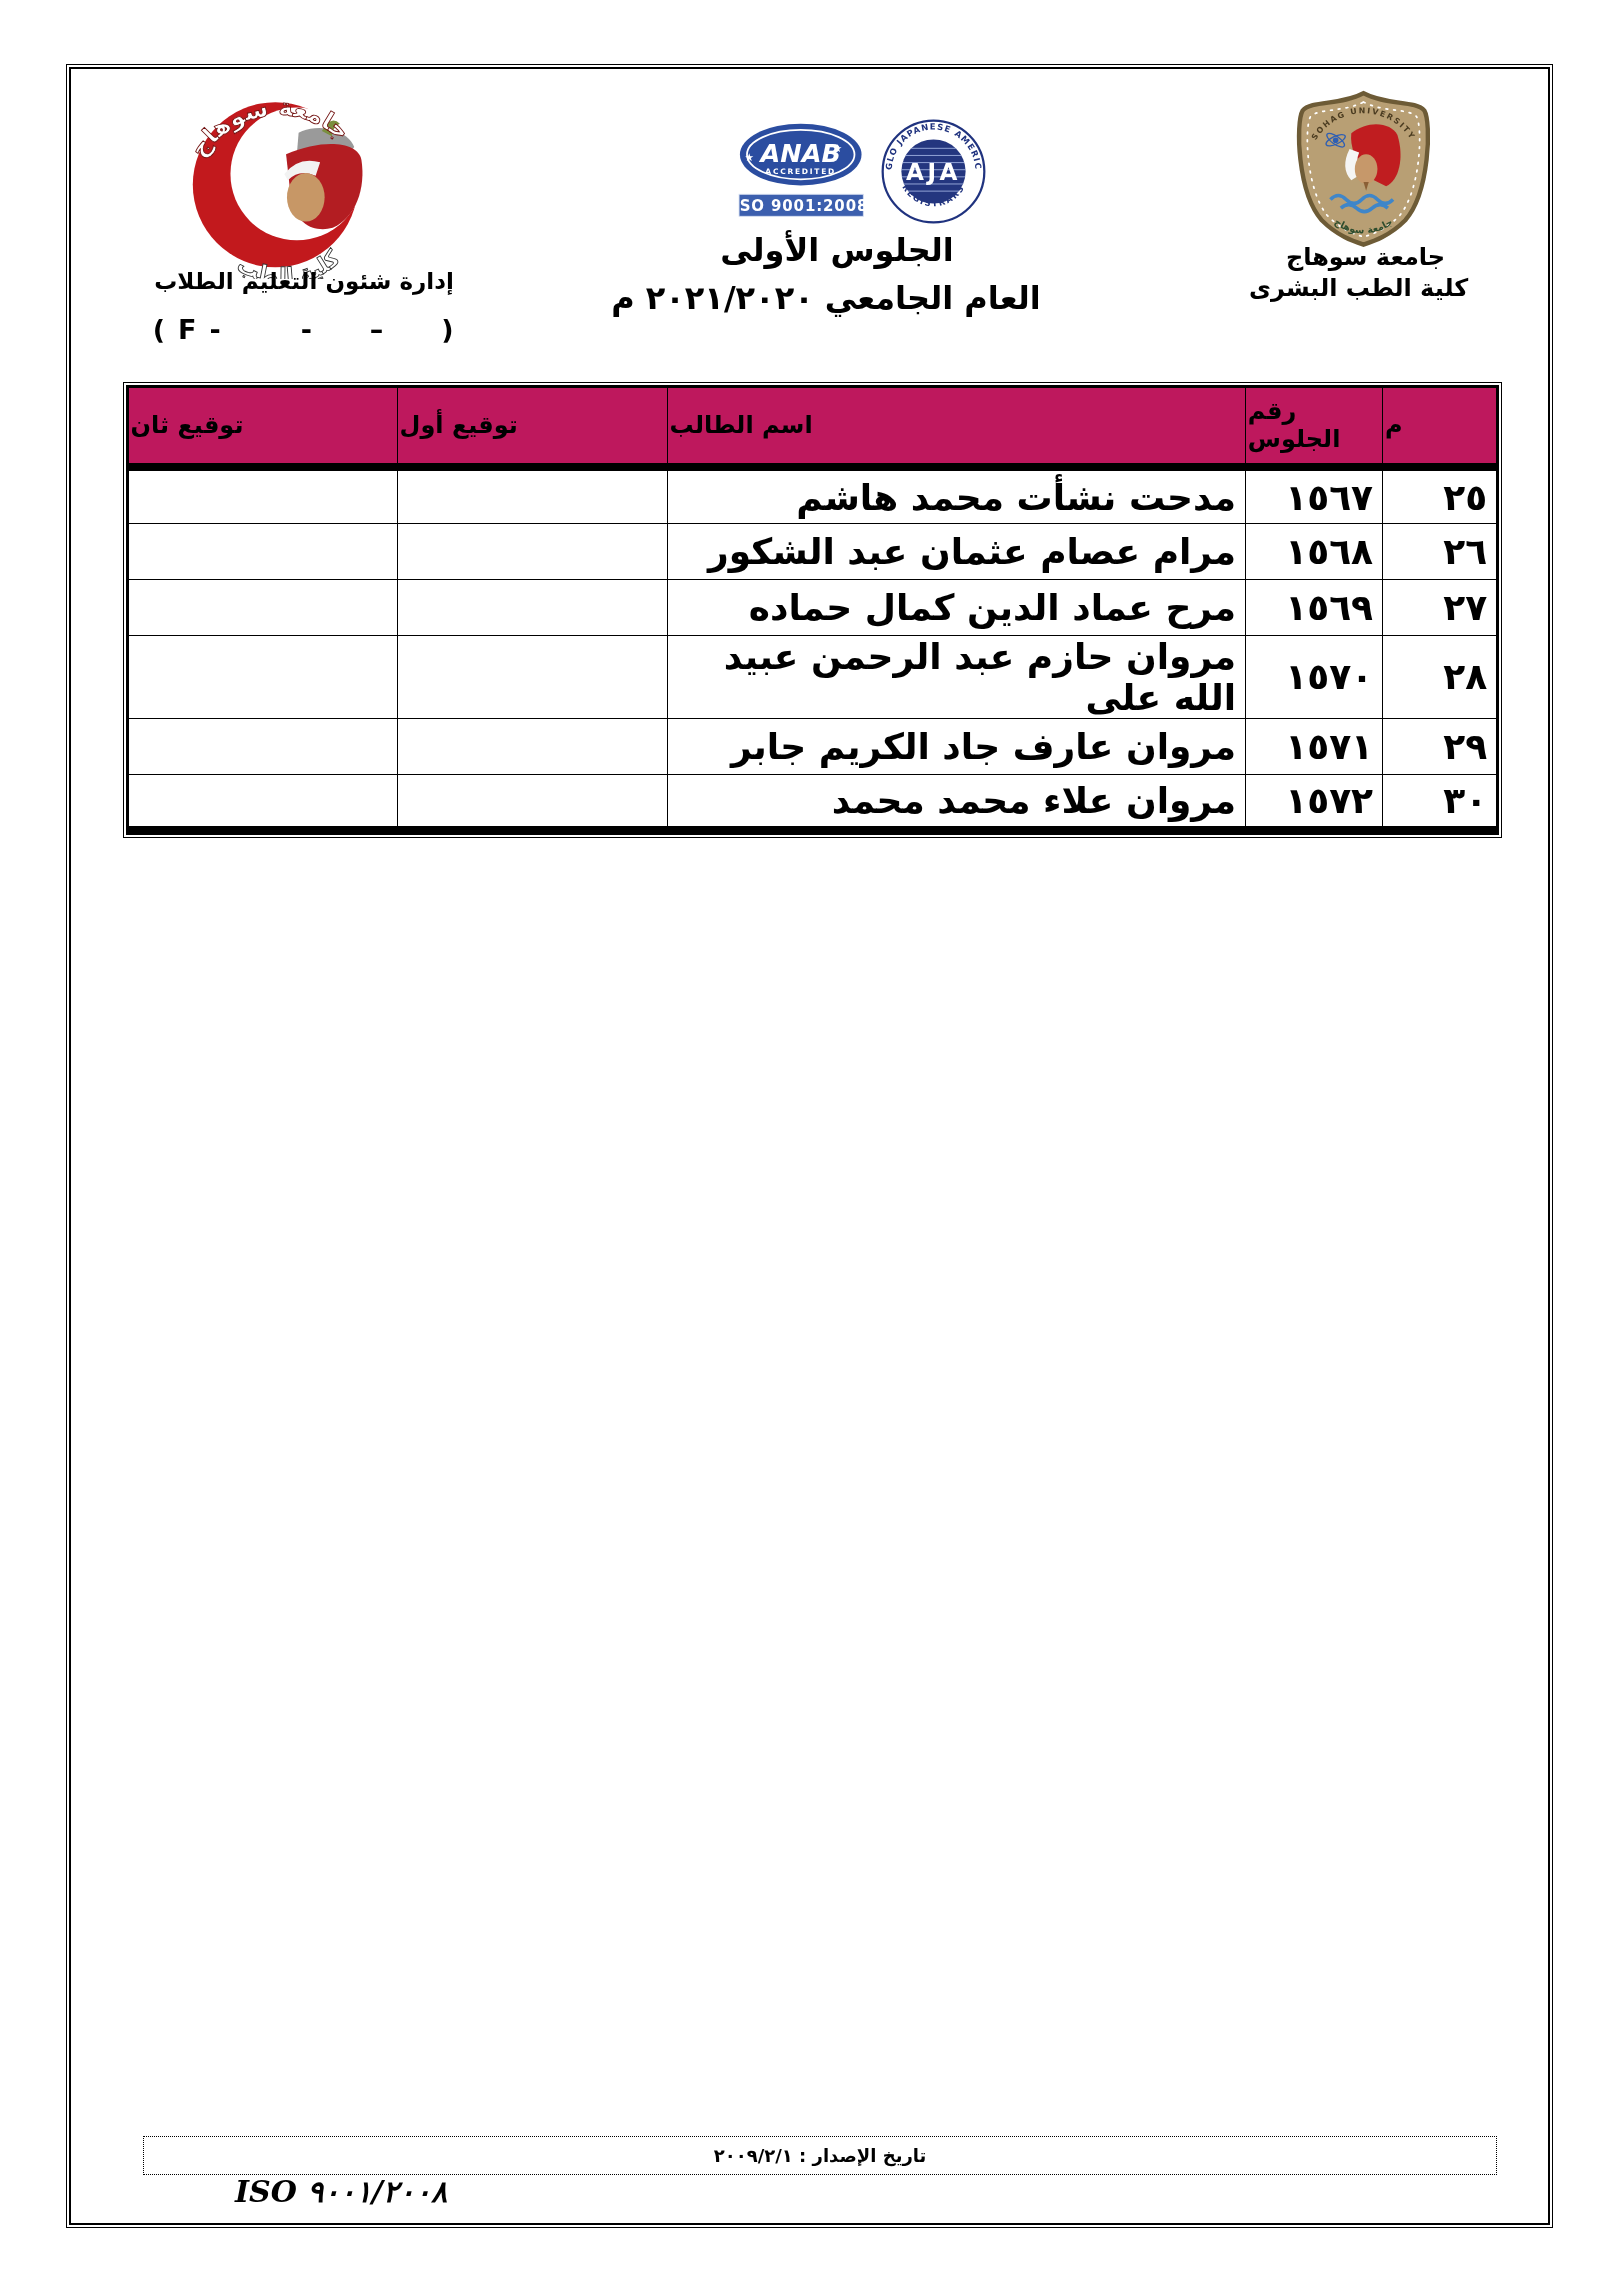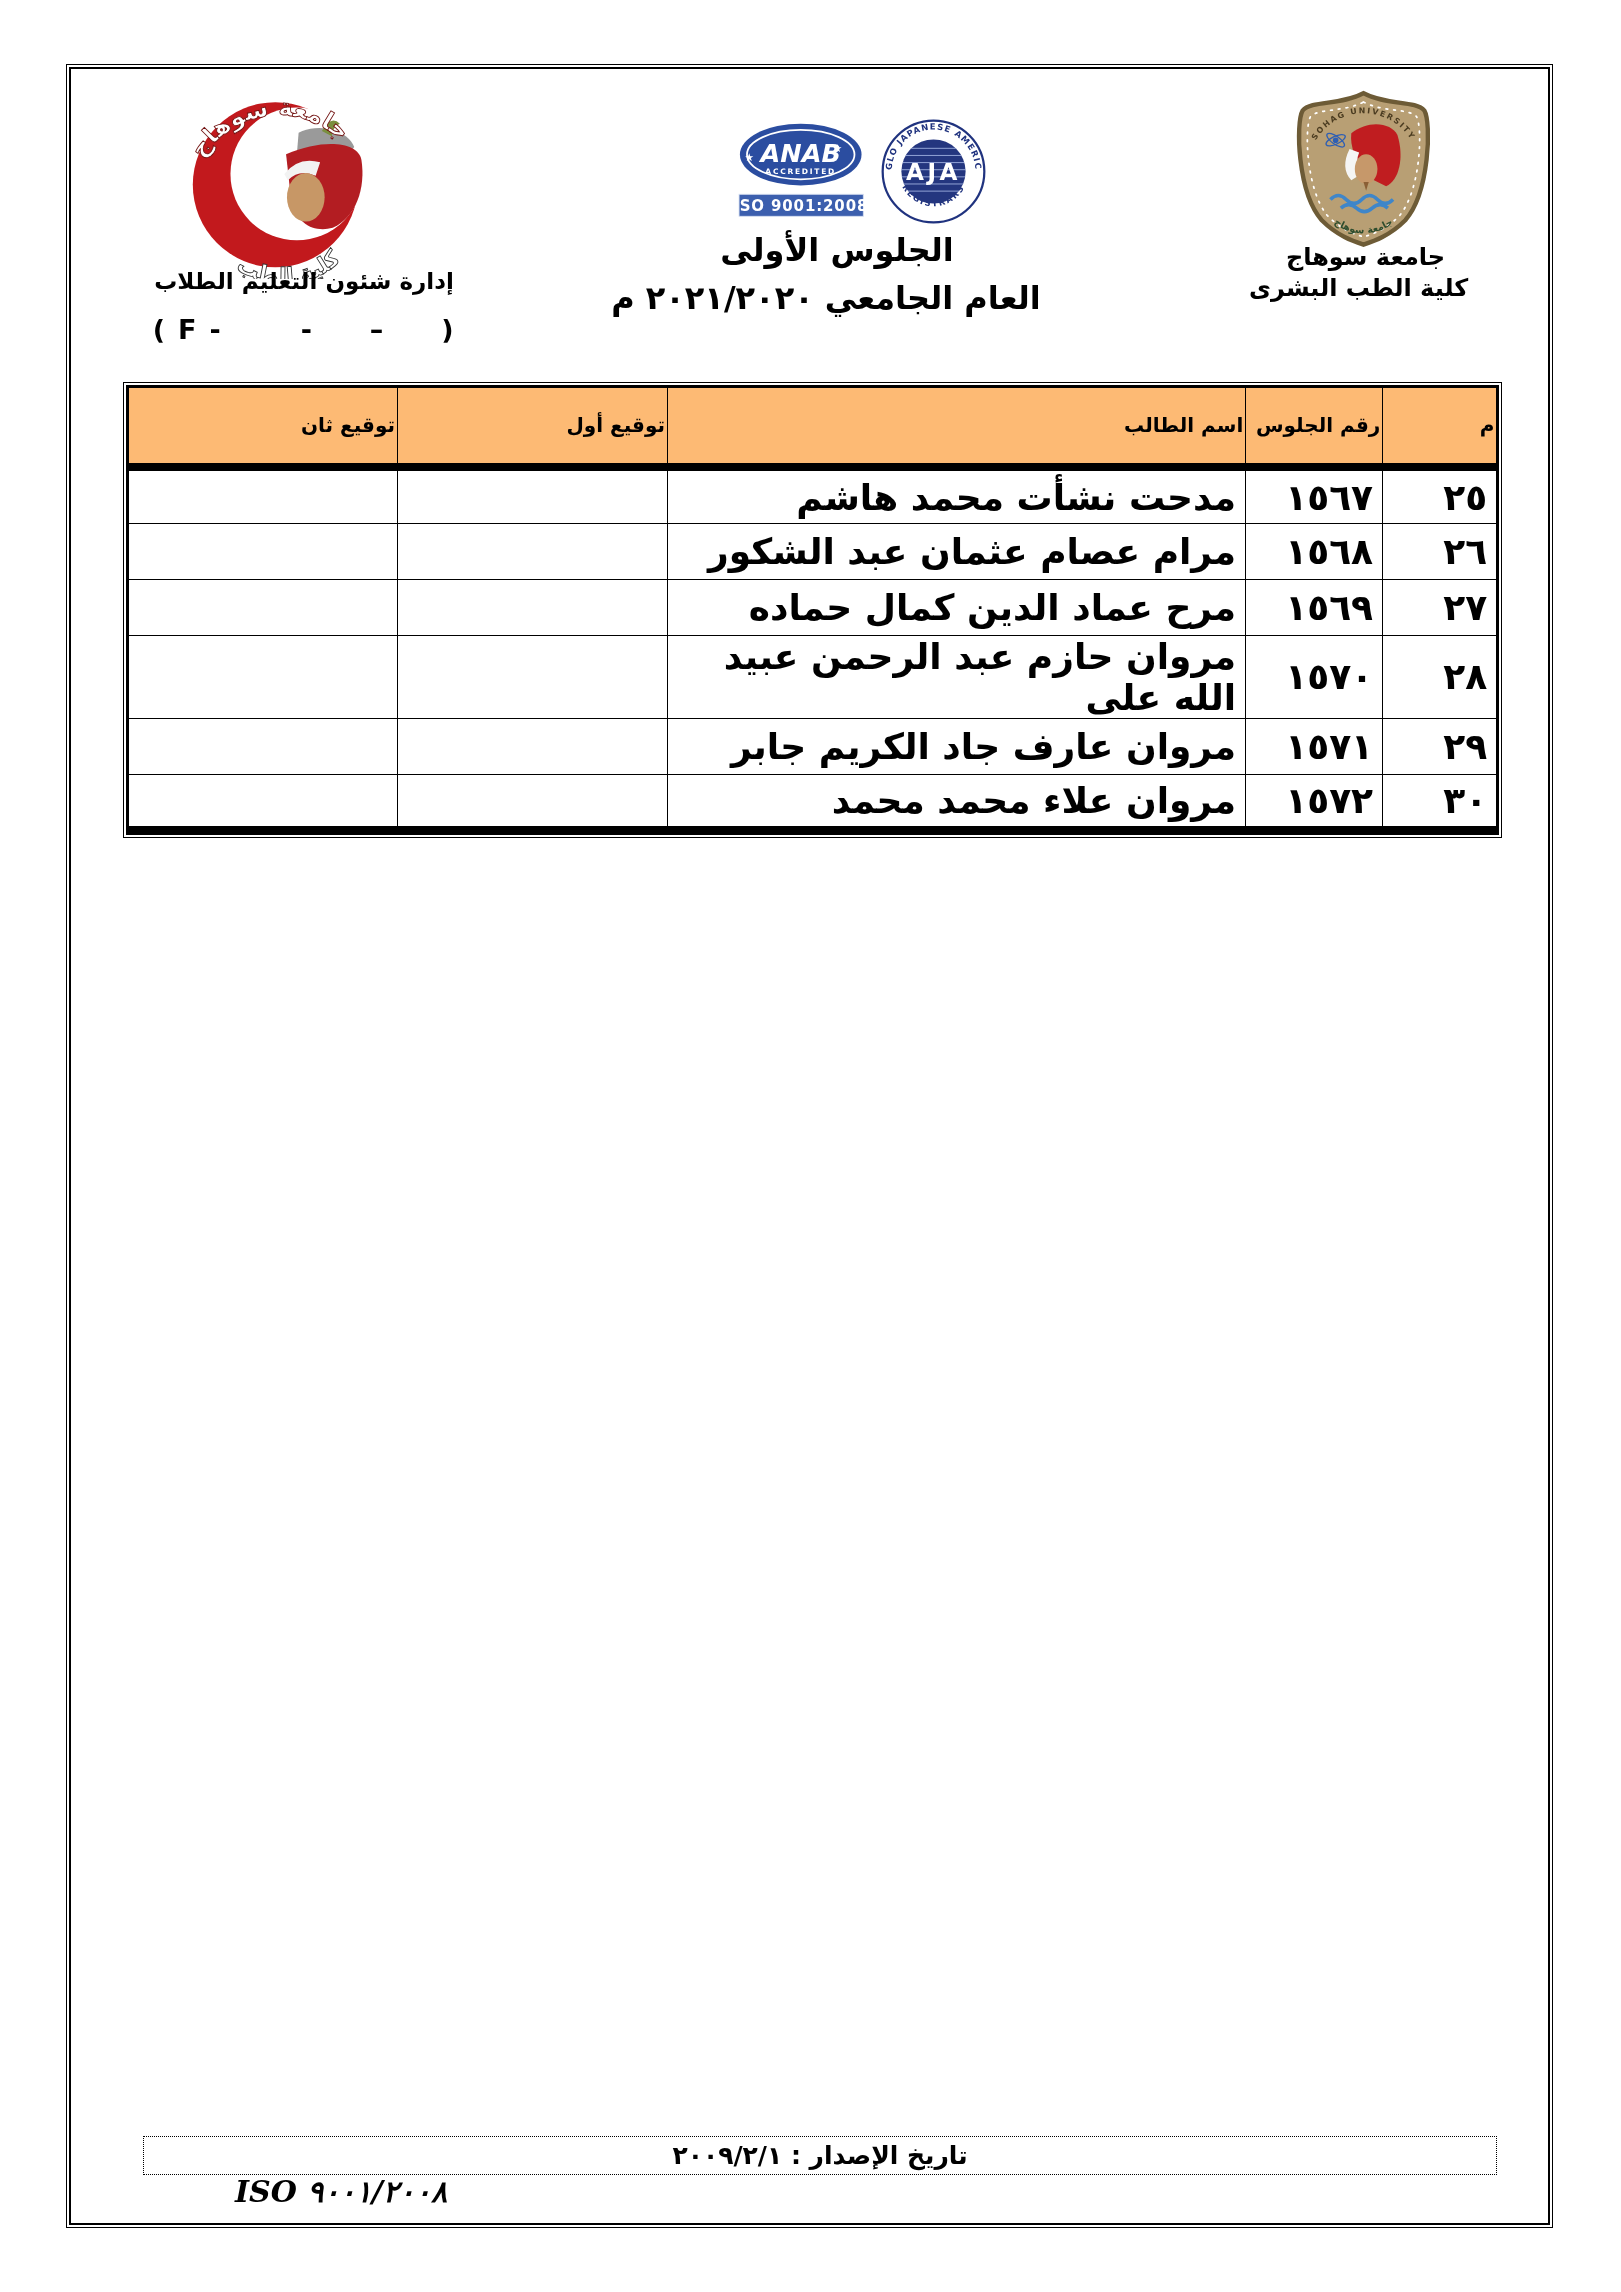--- a/index.html
+++ b/index.html
@@ -28,40 +28,40 @@
   
   .table-wrap{
     left:123px; top:382px; width:1379px;
     border:1.8px solid #000; padding:1.8px; box-sizing:border-box; background:#fff;
   }
   table.main{
     width:100%; border-collapse:collapse; table-layout:fixed;
     border:3.6px solid #000; border-bottom-width:9px;
   }
   table.main th{
-    height:72px; background:#fdba74; border:1.8px solid #000;
-    border-bottom:8px solid #000; font-size:20px; font-weight:bold;
-    text-align:right; vertical-align:middle; line-height:1.15; padding:1.8px;
+    height:72px; background:#be185d; border:1.8px solid #000;
+    border-bottom:8px solid #000; font-size:24px; font-weight:bold;
+    text-align:left; vertical-align:middle; line-height:1.15; padding:1.8px;
   }
   table.main td{
     height:56px; border:1.8px solid #000; font-size:36px; font-weight:bold;
     vertical-align:middle; padding:0 9px; box-sizing:border-box;
   }
   td.num-cell{text-align:right; padding:0;}
   td.name-cell{text-align:right; padding-right:12.5px;}
   td.sig-cell{background:#fff;}
 
   
   .footer-table{
     left:143px; top:2136px; width:1354px; height:39px;
     display:flex; gap:5.4px; direction:rtl;
   }
   .f-cell{
     border:1.8px dotted #000; display:flex; align-items:center; justify-content:center;
-    font-size:25px; font-weight:bold; box-sizing:border-box; height:100%;
+    font-size:18px; font-weight:bold; box-sizing:border-box; height:100%;
   }
   .f-issue{flex:0 0 52%;}
   .f-date{flex:1;}
   .iso-line{
     left:235px; top:2174px; width:376px; direction:ltr; text-align:left;
     font-family:"DejaVu Serif", serif; font-style:italic; font-size:30px; font-weight:bold;
   }
   svg text{font-family:"DejaVu Sans", sans-serif;}
 </style>
 </head>

